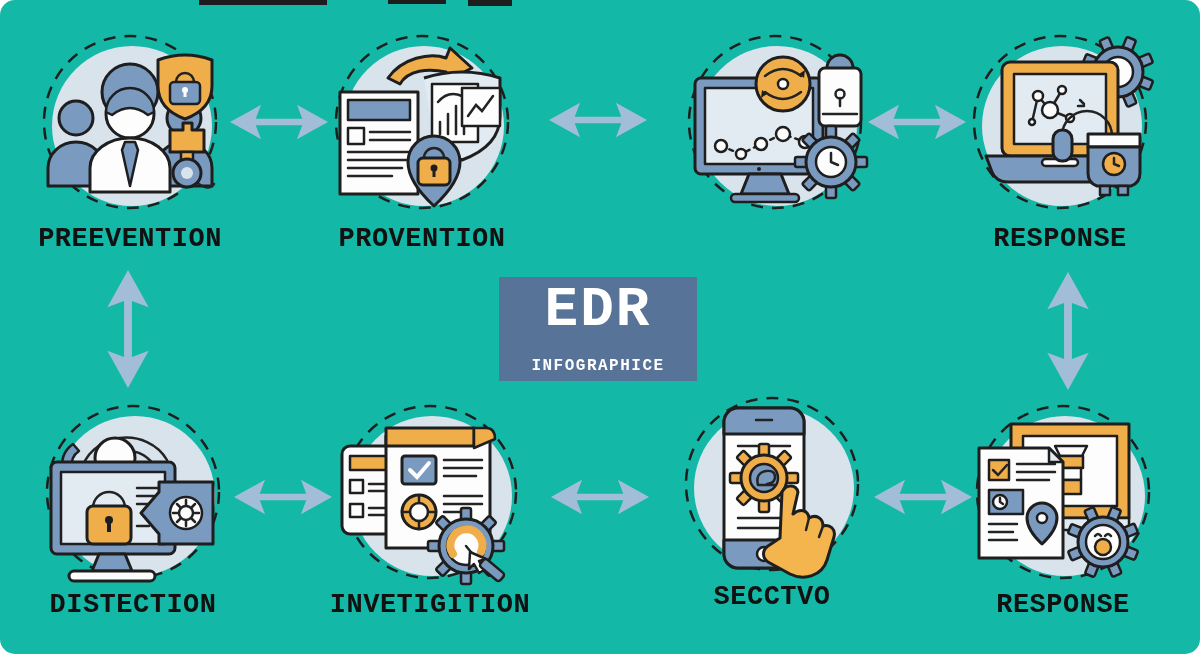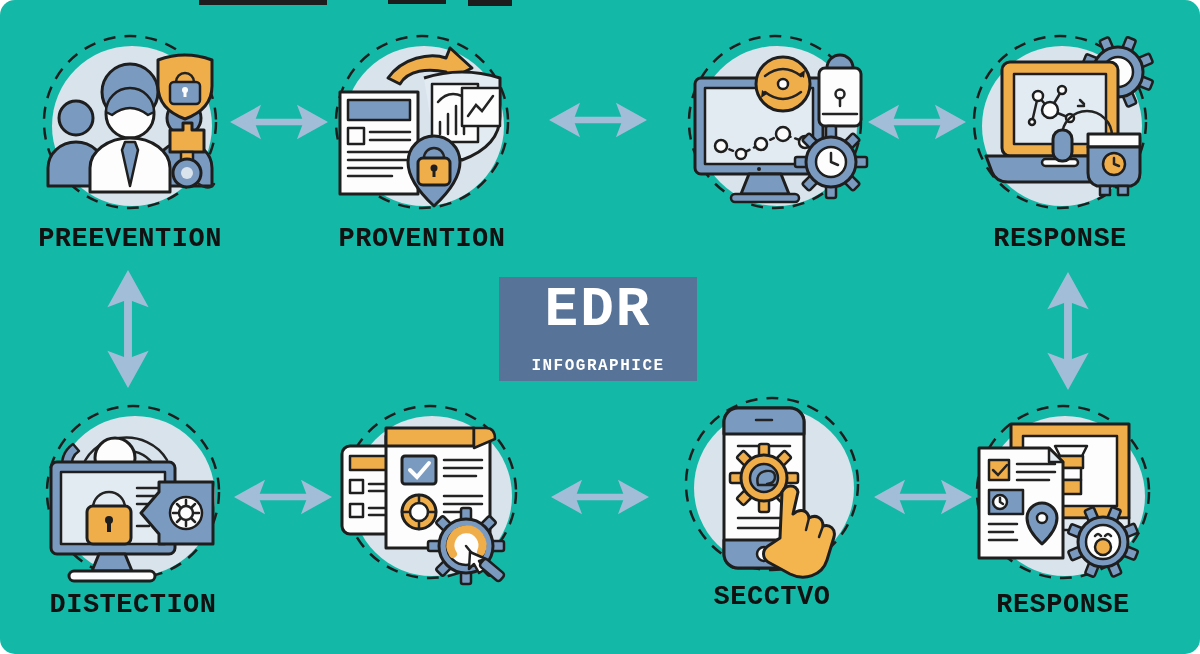--- a/index.html
+++ b/index.html
@@ -284,20 +284,21 @@
       </g>
       <circle class="b o" cx="146" cy="150" r="27"></circle>
       <circle class="w o t" cx="146" cy="150" r="19"></circle>
       <path d="M133 158 A16 16 0 1 1 161 156" fill="none" stroke="#f0ae4b" stroke-width="8" stroke-linecap="round"></path>
       <path class="ln" stroke-width="3" d="M146 150 l9 11"></path>
       <path class="w o t" d="M150 156 l16 7 -7 2 5 9 -5 3 -5 -9 -5 5 z"></path>
       <g transform="rotate(40 172 174)">
           <rect class="b o t" x="159" y="169" width="26" height="10" rx="3"></rect>
         </g>
     </svg>
+    <div class="step-label">INVETIGITION</div>
   </div>
 
   <div class="item row2" style="left:662px;top:388px;">
     <svg class="ic" viewBox="0 0 220 200">
       <circle class="cbg" cx="112" cy="100" r="80"></circle>
       <circle class="dash" cx="110" cy="96" r="86"></circle>
       <rect class="w o" x="62" y="20" width="80" height="160" rx="14" stroke-width="3.5"></rect>
       <path class="b o" d="M62 46 v-12 a14 14 0 0 1 14 -14 h52 a14 14 0 0 1 14 14 v12 z"></path>
       <path class="ln" stroke-width="3" d="M94 32 h16"></path>
       <path class="b o" d="M62 152 v14 a14 14 0 0 0 14 14 h52 a14 14 0 0 0 14 -14 v-14 z"></path>

